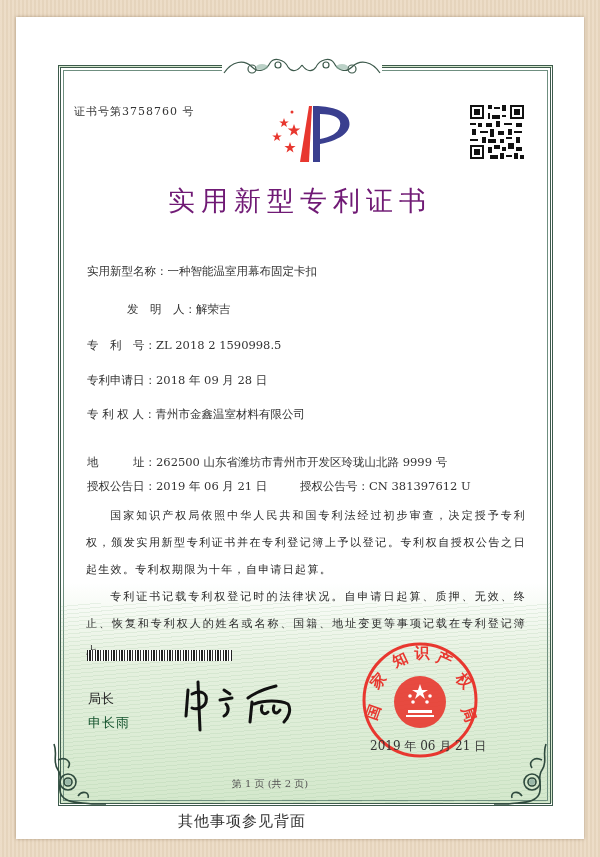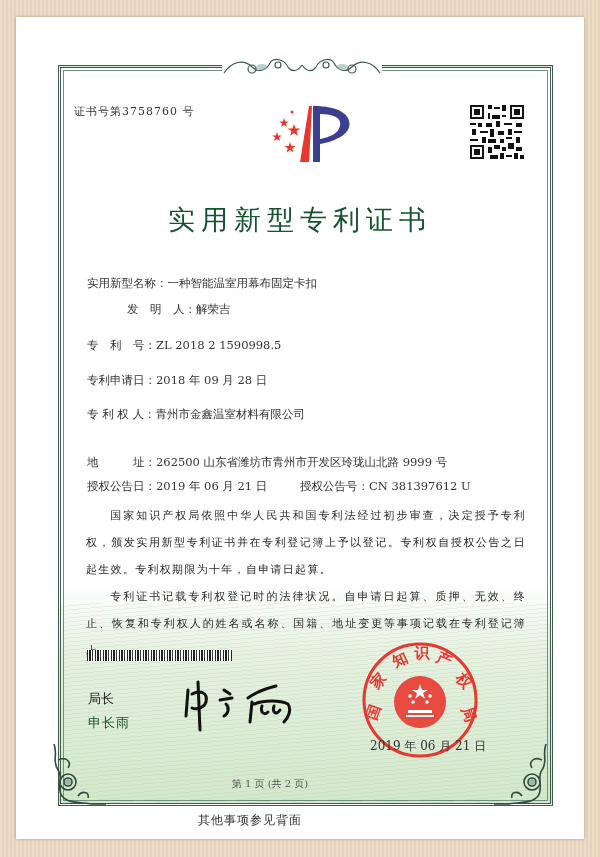--- a/index.html
+++ b/index.html
@@ -35,29 +35,29 @@
   .corner svg { width: 100%; height: 100%; }
   .corner.bl { left: 48px; top: 740px; }
   .corner.br { left: 492px; top: 740px; transform: scaleX(-1); }
 
   .cert-no {
     position: absolute; left: 74px; top: 104px; font-size: 11px; color: #333; letter-spacing: 1px;
   }
   .logo { position: absolute; left: 262px; top: 104px; width: 95px; height: 60px; }
   .qr { position: absolute; left: 468px; top: 103px; width: 58px; height: 58px; }
   .title {
-    position: absolute; left: 0; width: 600px; top: 202px; text-align: center;
-    font-size: 27px; letter-spacing: 6px; color: #14532d; font-weight: normal;
+    position: absolute; left: 0; width: 600px; top: 183px; text-align: center;
+    font-size: 27px; letter-spacing: 6px; color: #701a75; font-weight: normal;
   }
   .field {
     position: absolute; left: 87px; font-size: 11.5px; color: #333; white-space: nowrap;
   }
   .field .label { display: inline-block; }
   .field .val { display: inline; }
-  .f-name { top: 264px; margin-top: 12px; }
+  .f-name { top: 264px; }
   .f-inventor { top: 302px; margin-left: 40px; }
   .f-patno { top: 338px; }
   .f-appdate { top: 373px; }
   .f-holder { top: 407px; }
   .f-addr { top: 455px; }
   .f-pubdate { top: 479px; }
   .f-pubno { top: 479px; left: 300px; }
 
   .body-text {
     position: absolute; left: 86px; width: 440px; top: 502px;
@@ -69,21 +69,21 @@
   .barcode {
     position: absolute; left: 87px; top: 650px; width: 145px; height: 11px;
     background: repeating-linear-gradient(90deg, #222 0 1px, #fff 1px 2px, #222 2px 4px, #fff 4px 5px, #333 5px 6px, #fff 6px 8px);
   }
   .director-title { position: absolute; left: 88px; top: 690px; font-family: "DejaVu Sans", sans-serif; font-size: 13px; color: #222; }
   .director-name { position: absolute; left: 88px; top: 714px; font-family: "DejaVu Sans", sans-serif; font-size: 13px; color: #14532d; letter-spacing: 1px; }
   .signature { position: absolute; left: 180px; top: 676px; width: 120px; height: 60px; }
   .seal { position: absolute; left: 360px; top: 640px; width: 120px; height: 120px; }
   .seal-date { position: absolute; left: 370px; top: 738px; font-size: 12px; color: #333; }
   .page-no { position: absolute; left: 0; width: 540px; top: 777px; text-align: center; font-size: 10px; color: #555; }
-  .footer-note { position: absolute; left: 8px; width: 484px; top: 812px; text-align: center; font-size: 12px; color: #333; letter-spacing: 1px; }
+  .footer-note { position: absolute; left: 0; width: 484px; top: 812px; text-align: center; font-size: 15px; color: #333; letter-spacing: 1px; }
 </style>
 </head>
 <body>
 
 <div class="paper"></div>
 <div class="inner-frame" style="left:58px;top:65px;">
   <div class="wave"></div>
 </div>
 
 <div class="top-ornament">

